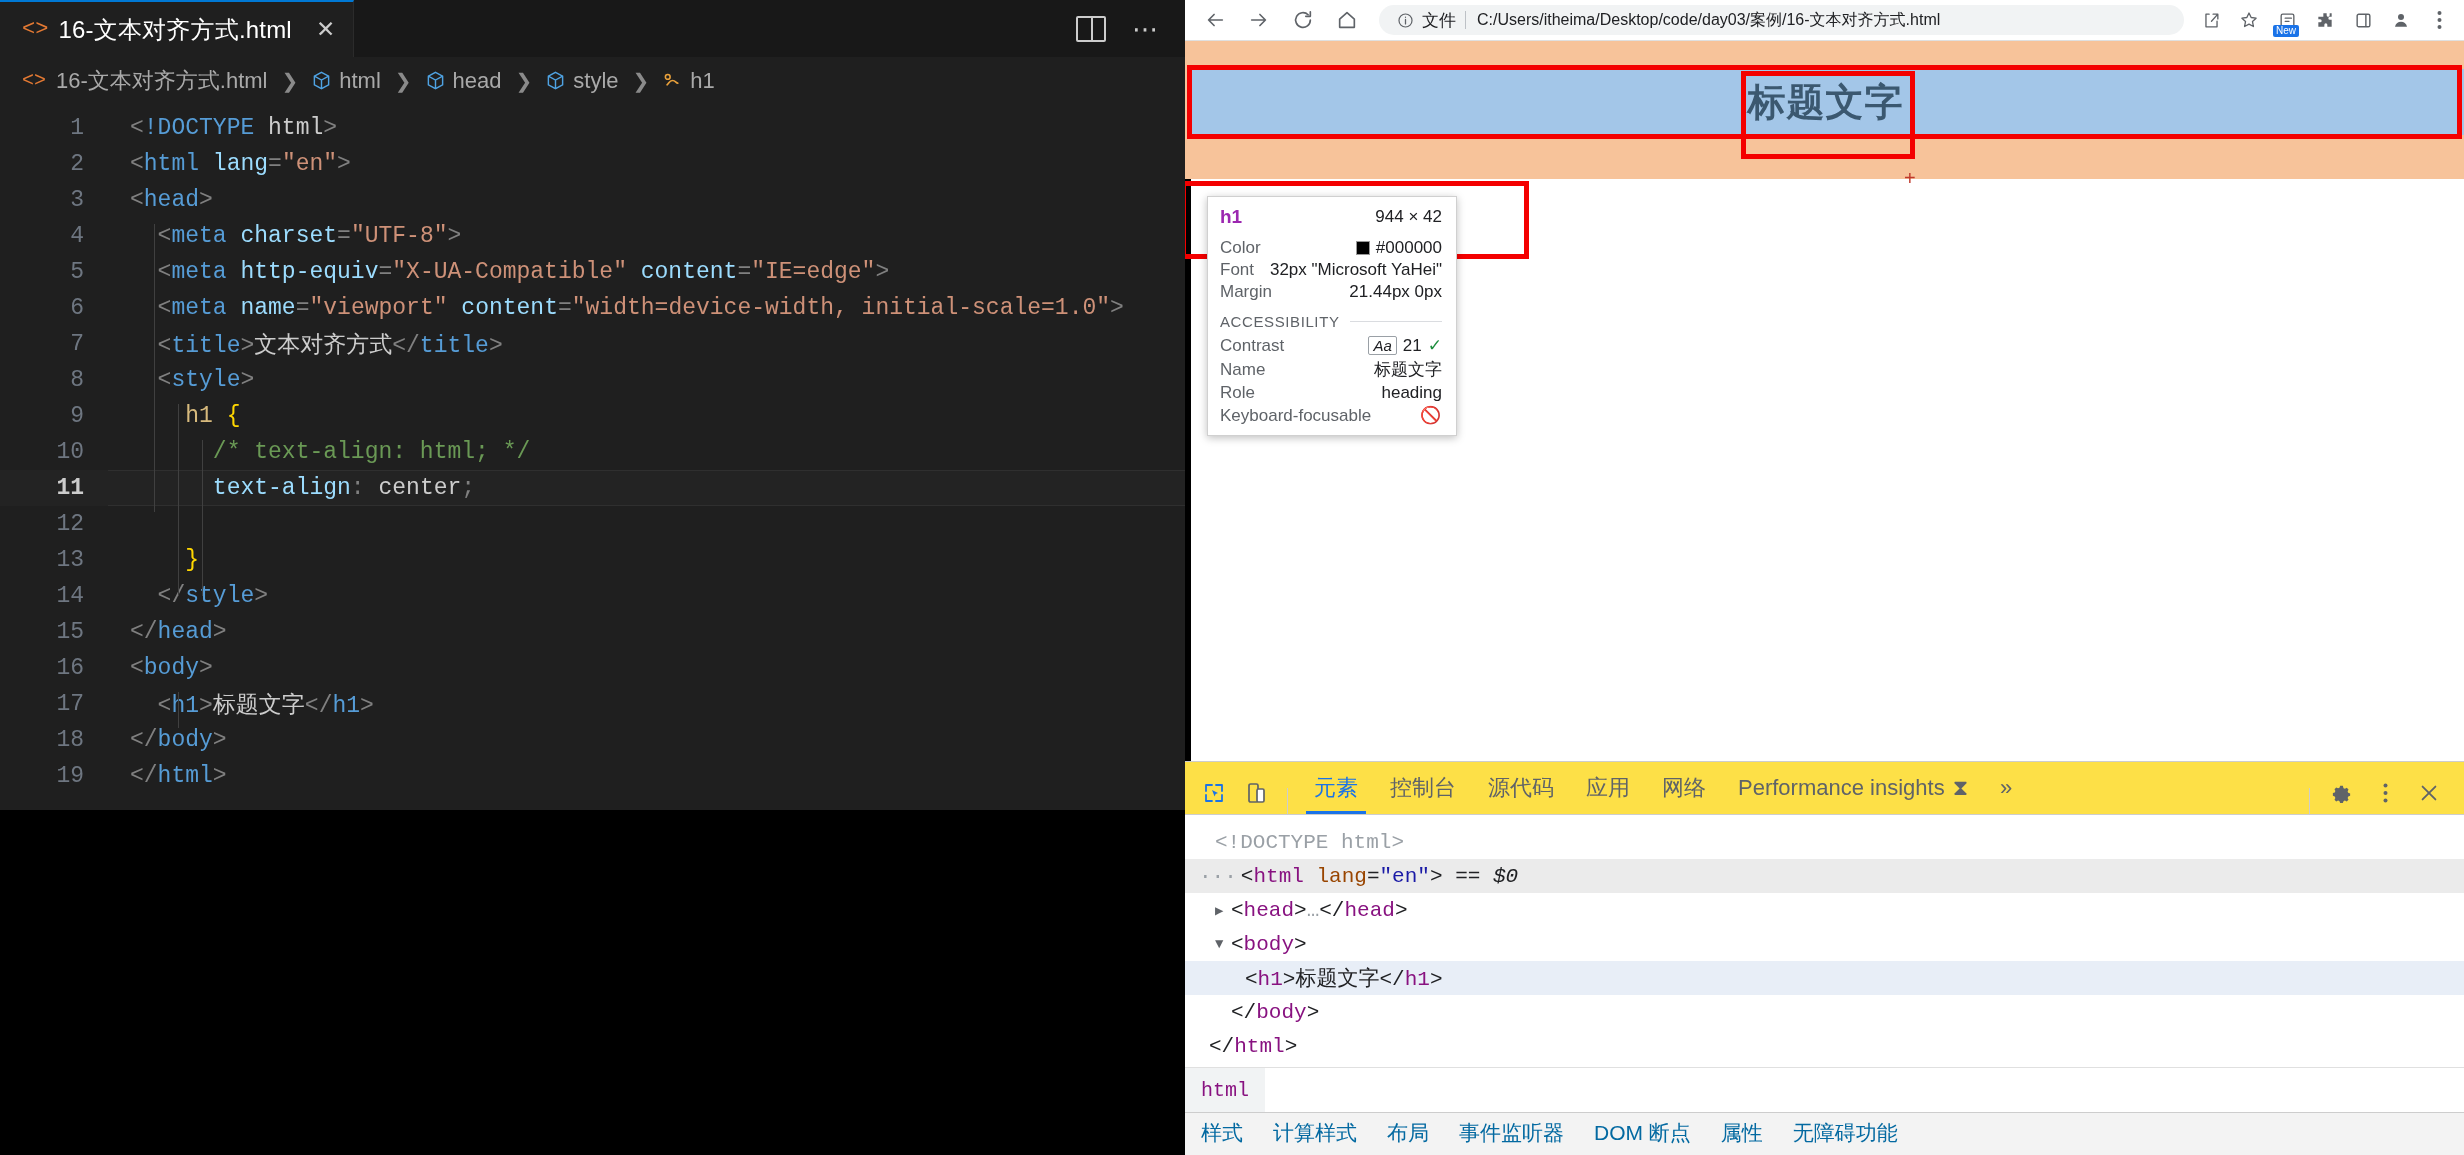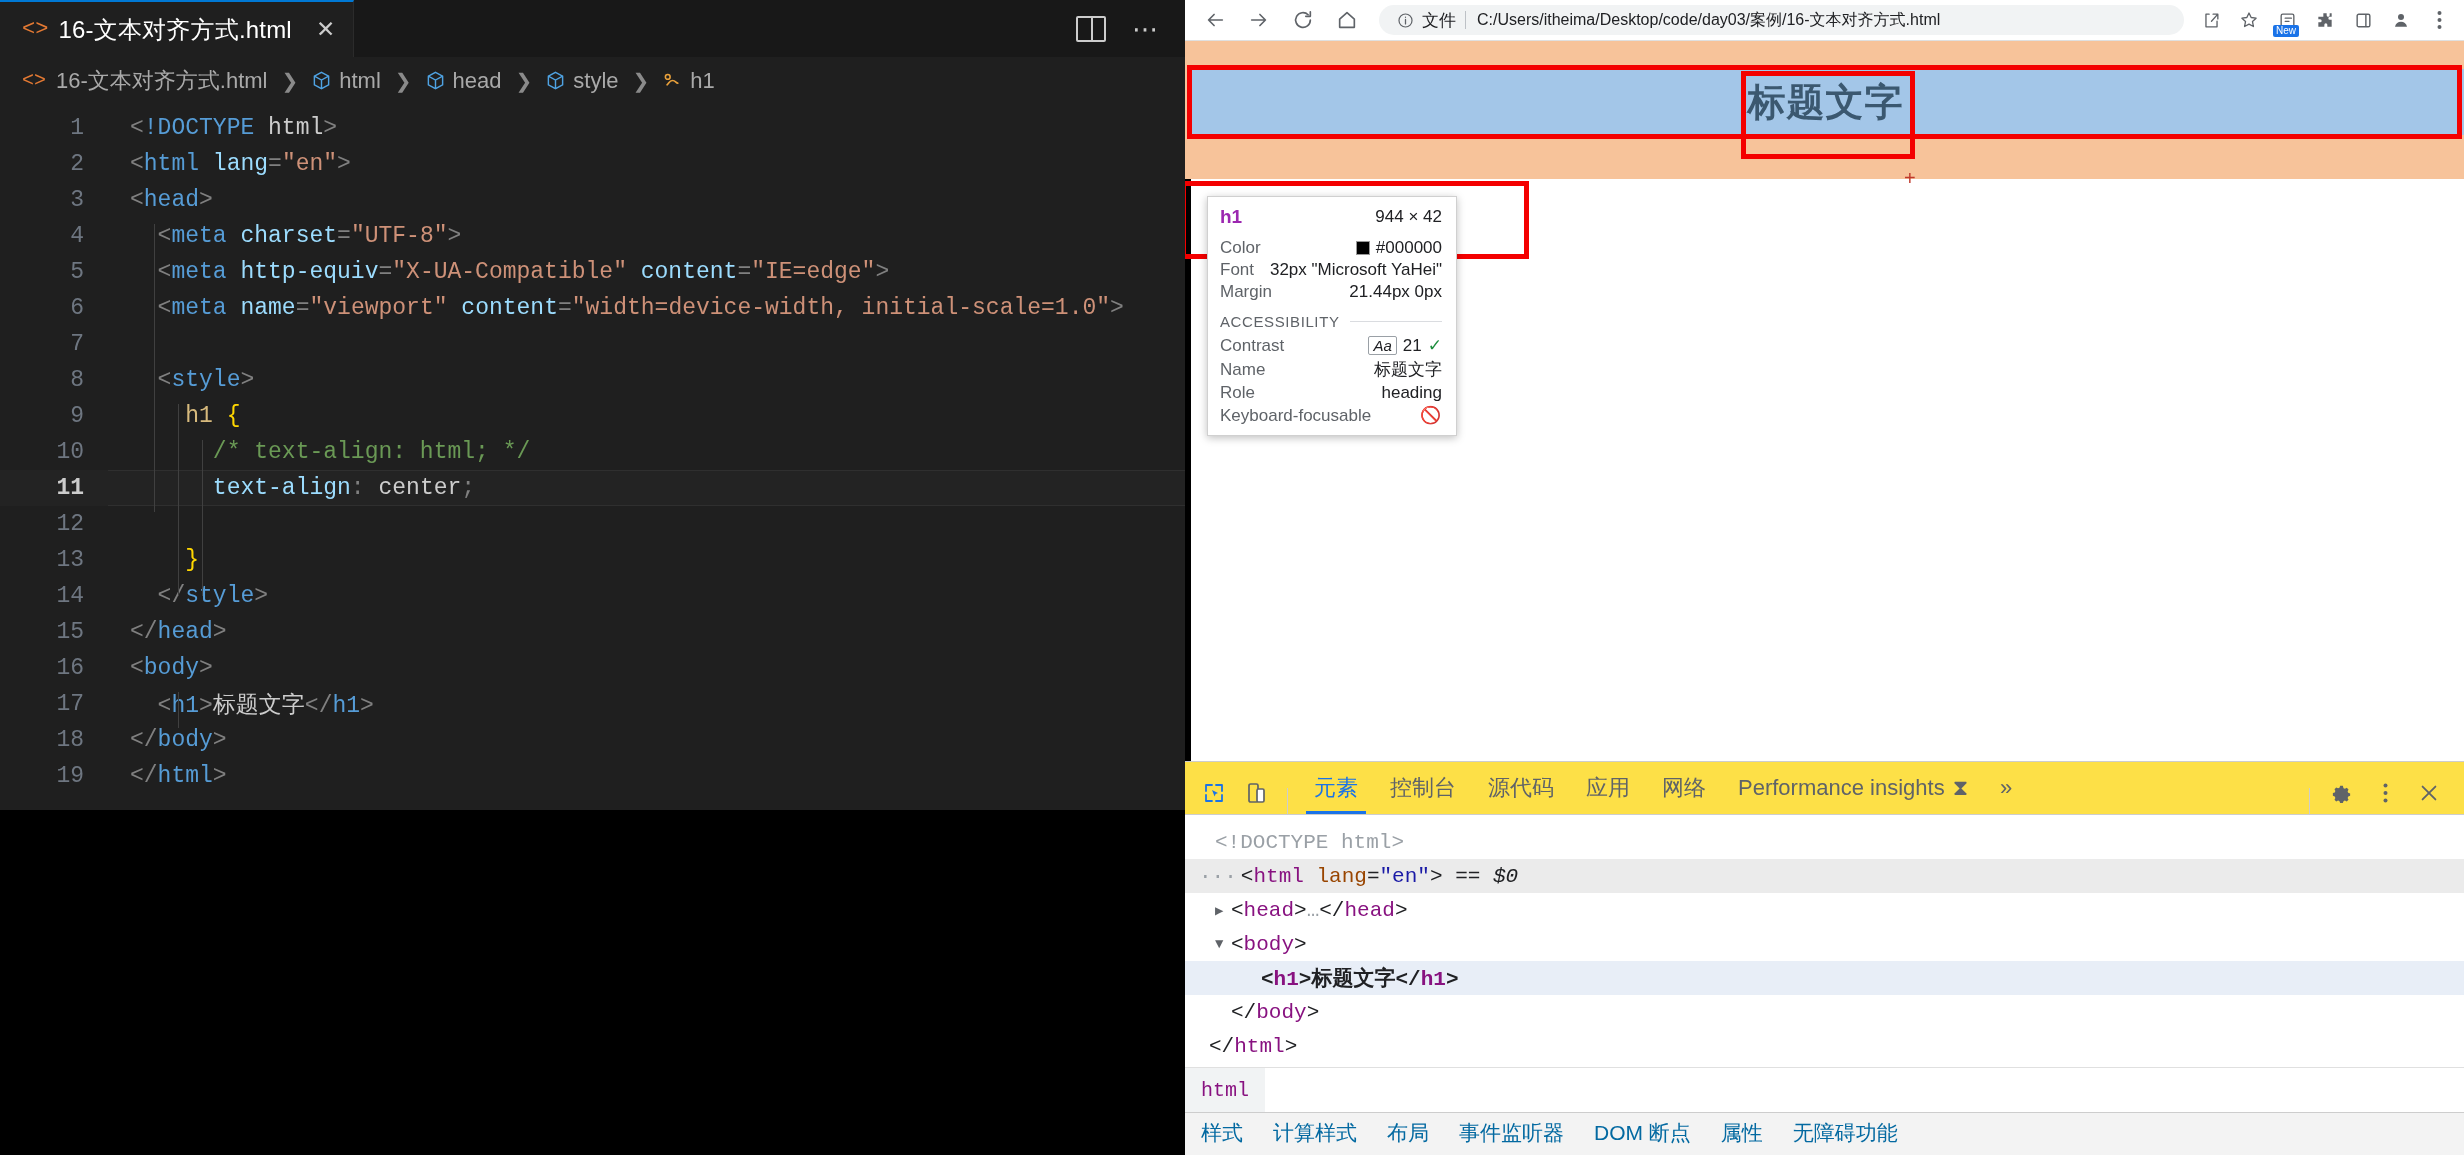--- a/index.html
+++ b/index.html
@@ -229,20 +229,21 @@
         <div class="codeline">
           <span class="ln">5</span>
           <span class="code">  <span class="punc">&lt;</span><span class="tagn">meta</span> <span class="attr">http-equiv</span><span class="punc">=</span><span class="str">"X-UA-Compatible"</span> <span class="attr">content</span><span class="punc">=</span><span class="str">"IE=edge"</span><span class="punc">&gt;</span></span>
         </div>
         <div class="codeline">
           <span class="ln">6</span>
           <span class="code">  <span class="punc">&lt;</span><span class="tagn">meta</span> <span class="attr">name</span><span class="punc">=</span><span class="str">"viewport"</span> <span class="attr">content</span><span class="punc">=</span><span class="str">"width=device-width, initial-scale=1.0"</span><span class="punc">&gt;</span></span>
         </div>
         <div class="codeline">
           <span class="ln">7</span>
+          <span class="code">  <span class="punc">&lt;</span><span class="tagn">title</span><span class="punc">&gt;</span><span class="txt">文本对齐方式</span><span class="punc">&lt;/</span><span class="tagn">title</span><span class="punc">&gt;</span></span>
         </div>
         <div class="codeline">
           <span class="ln">8</span>
           <span class="code">  <span class="punc">&lt;</span><span class="tagn">style</span><span class="punc">&gt;</span></span>
         </div>
         <div class="codeline">
           <span class="ln">9</span>
           <span class="code">    <span class="sel">h1</span> <span class="brace">{</span></span>
         </div>
         <div class="codeline">
@@ -508,21 +509,21 @@
           <span><span class="dom-punc">&lt;</span><span class="dom-tag">html</span> <span class="dom-attr">lang</span><span class="dom-punc">=</span><span class="dom-val">"en"</span><span class="dom-punc">&gt;</span> <span class="dom-punc">==</span> <span class="dom-dollar">$0</span></span>
         </div>
         <div class="domline" style="padding-left:30px;">
           <span class="arrow">▶</span>
           <span><span class="dom-punc">&lt;</span><span class="dom-tag">head</span><span class="dom-punc">&gt;</span><span class="dom-grey">…</span><span class="dom-punc">&lt;/</span><span class="dom-tag">head</span><span class="dom-punc">&gt;</span></span>
         </div>
         <div class="domline" style="padding-left:30px;">
           <span class="arrow">▼</span>
           <span><span class="dom-punc">&lt;</span><span class="dom-tag">body</span><span class="dom-punc">&gt;</span></span>
         </div>
-        <div class="domline hl" style="padding-left:76px;font-weight:bold;">
+        <div class="domline hl" style="padding-left:60px;">
           <span><span class="dom-punc">&lt;</span><span class="dom-tag">h1</span><span class="dom-punc">&gt;</span><span class="dom-punc">标题文字</span><span class="dom-punc">&lt;/</span><span class="dom-tag">h1</span><span class="dom-punc">&gt;</span></span>
         </div>
         <div class="domline" style="padding-left:46px;">
           <span><span class="dom-punc">&lt;/</span><span class="dom-tag">body</span><span class="dom-punc">&gt;</span></span>
         </div>
         <div class="domline" style="padding-left:24px;">
           <span><span class="dom-punc">&lt;/</span><span class="dom-tag">html</span><span class="dom-punc">&gt;</span></span>
         </div>
       </div>
 

